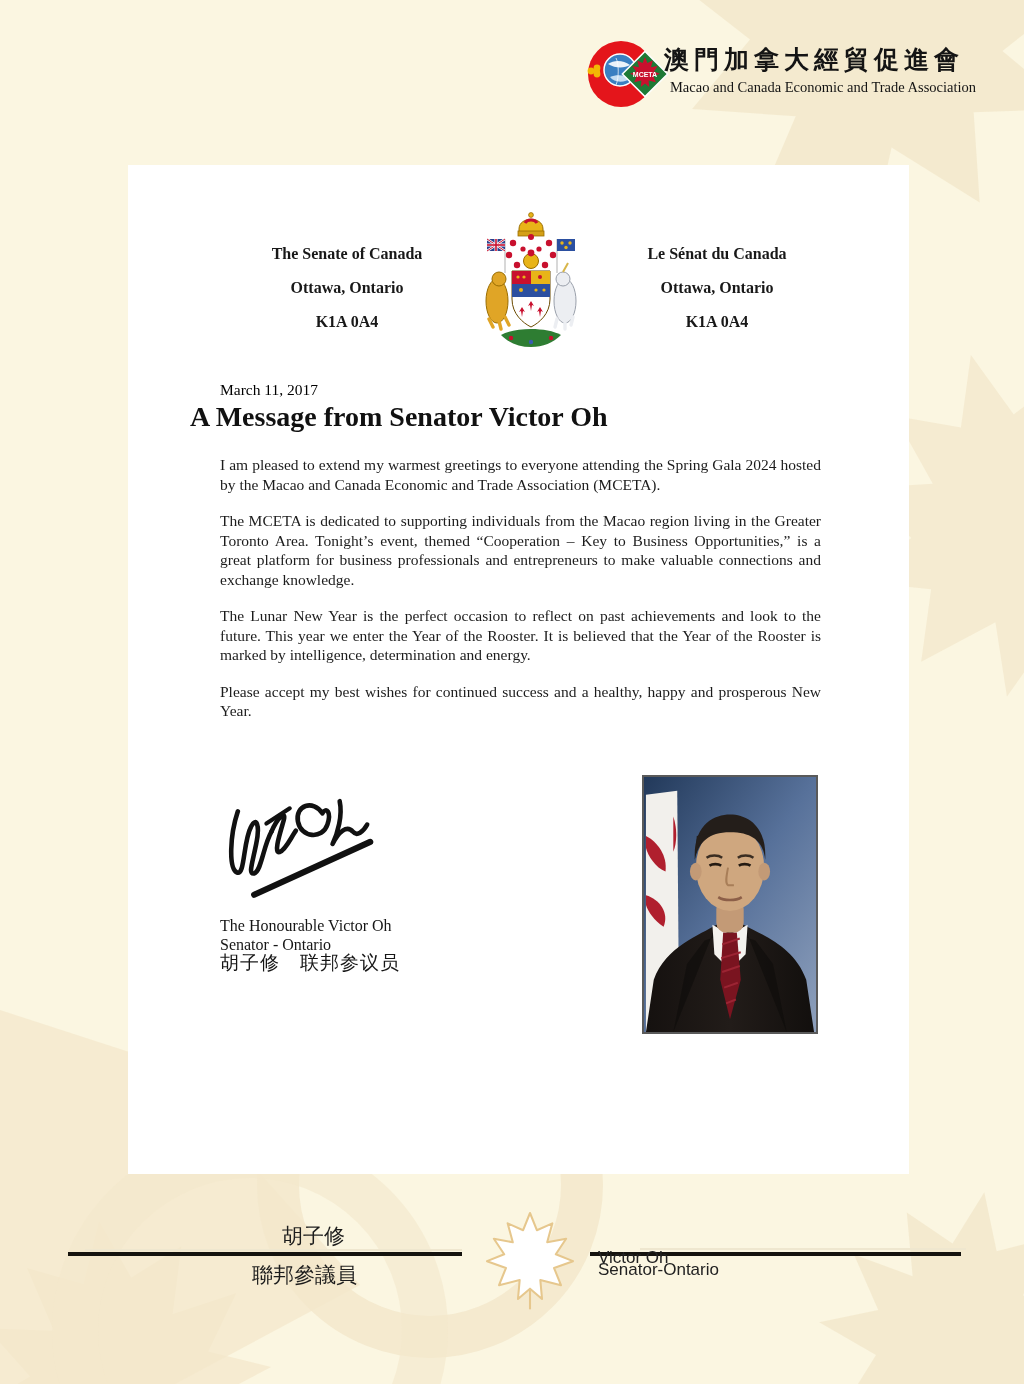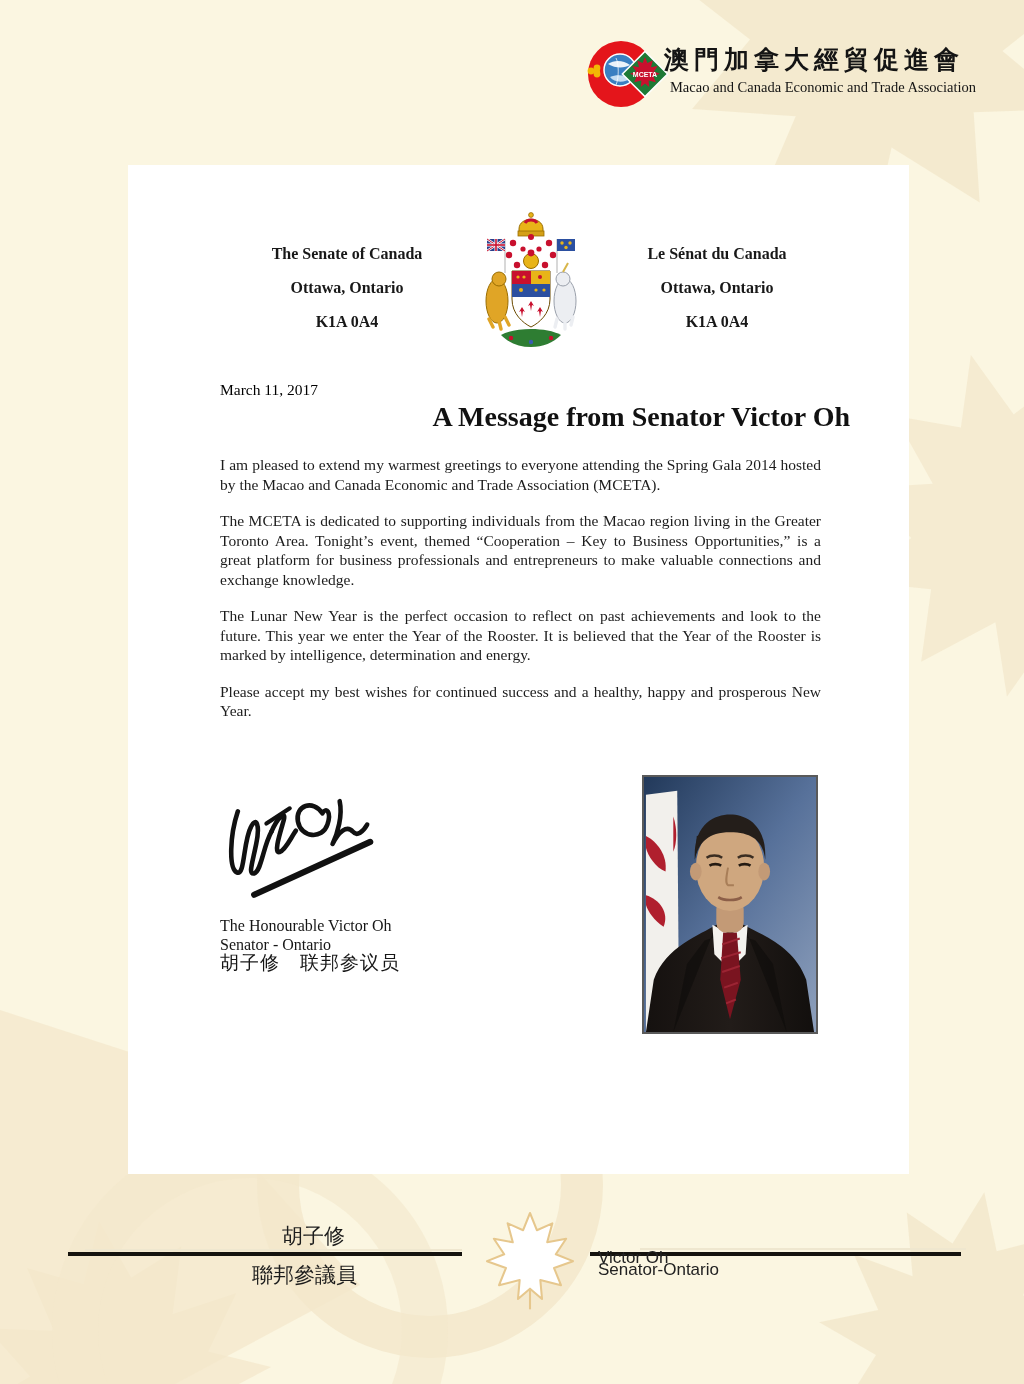--- a/index.html
+++ b/index.html
@@ -38,21 +38,21 @@
   }
   .lh-col { position:absolute; width:214px; text-align:center; }
   .lh-line { font-weight:bold; font-size:16px; line-height:34px; color:#181818; }
   #lh-left  { left:112px; top:72px; }
   #lh-right { left:482px; top:72px; }
   #coat-of-arms { position:absolute; left:347px; top:44px; width:112px; height:148px; }
 
   #letter-date { position:absolute; left:92px; top:200px; font-size:15.5px; color:#000000;margin-top:16px; }
   #letter-title {
     position:absolute; left:62px; top:236px; width:660px;
-    text-align:right; font-size:28px; font-weight:bold; color:#111;
+    text-align:left; font-size:28px; font-weight:bold; color:#111;
   }
   #letter-body { position:absolute; left:92px; top:290px; width:601px; }
   #letter-body p {
     font-size:15.5px; line-height:19.5px; text-align:justify;
     color:#1c1c1c; margin-bottom:17px;
   }
   #closing { margin-top:12px; font-size:15.5px; color:#1c1c1c; }
   #signature { position:absolute; left:95px; top:628px; width:158px; height:112px; }
   #signer-block { position:absolute; left:92px; top:752px; font-size:16px; line-height:18.5px; color:#161616; }
   .signer-zh { font-size:19px; letter-spacing:1px; }
@@ -210,21 +210,21 @@
   <div id="lh-right" class="lh-col">
     <div class="lh-line">Le Sénat du Canada</div>
     <div class="lh-line">Ottawa, Ontario</div>
     <div class="lh-line">K1A 0A4</div>
   </div>
 
   <div id="letter-date">March 11, 2017</div>
   <div id="letter-title">A Message from Senator Victor Oh</div>
 
   <div id="letter-body">
-    <p>I am pleased to extend my warmest greetings to everyone attending the Spring Gala 2014 hosted by the Macao and Canada Economic and Trade Association (MCETA).</p>
+    <p>I am pleased to extend my warmest greetings to everyone attending the Spring Gala 2024 hosted by the Macao and Canada Economic and Trade Association (MCETA).</p>
     <p>The MCETA is dedicated to supporting individuals from the Macao region living in the Greater Toronto Area. Tonight’s event, themed “Cooperation – Key to Business Opportunities,” is a great platform for business professionals and entrepreneurs to make valuable connections and exchange knowledge.</p>
     <p>The Lunar New Year is the perfect occasion to reflect on past achievements and look to the future. This year we enter the Year of the Rooster. It is believed that the Year of the Rooster is marked by intelligence, determination and energy.</p>
     <p>Please accept my best wishes for continued success and a healthy, happy and prosperous New Year.</p>
   </div>
 
   <svg id="signature" viewBox="0 0 150 110" xmlns="http://www.w3.org/2000/svg">
     <g fill="none" stroke="#111111" stroke-linecap="round" stroke-linejoin="round">
       <path stroke-width="4.5" d="M12,18 C4,42 3,74 11,78 C19,82 17,48 25,33 C30,23 34,31 30,50 C26,70 22,80 28,79 C35,77 37,52 45,38"></path>
       <path stroke-width="4.5" d="M45,38 C51,24 60,16 57,27 C53,41 47,59 53,58 C59,56 64,44 69,37"></path>
       <path stroke-width="4" d="M40,30 L63,15"></path>

